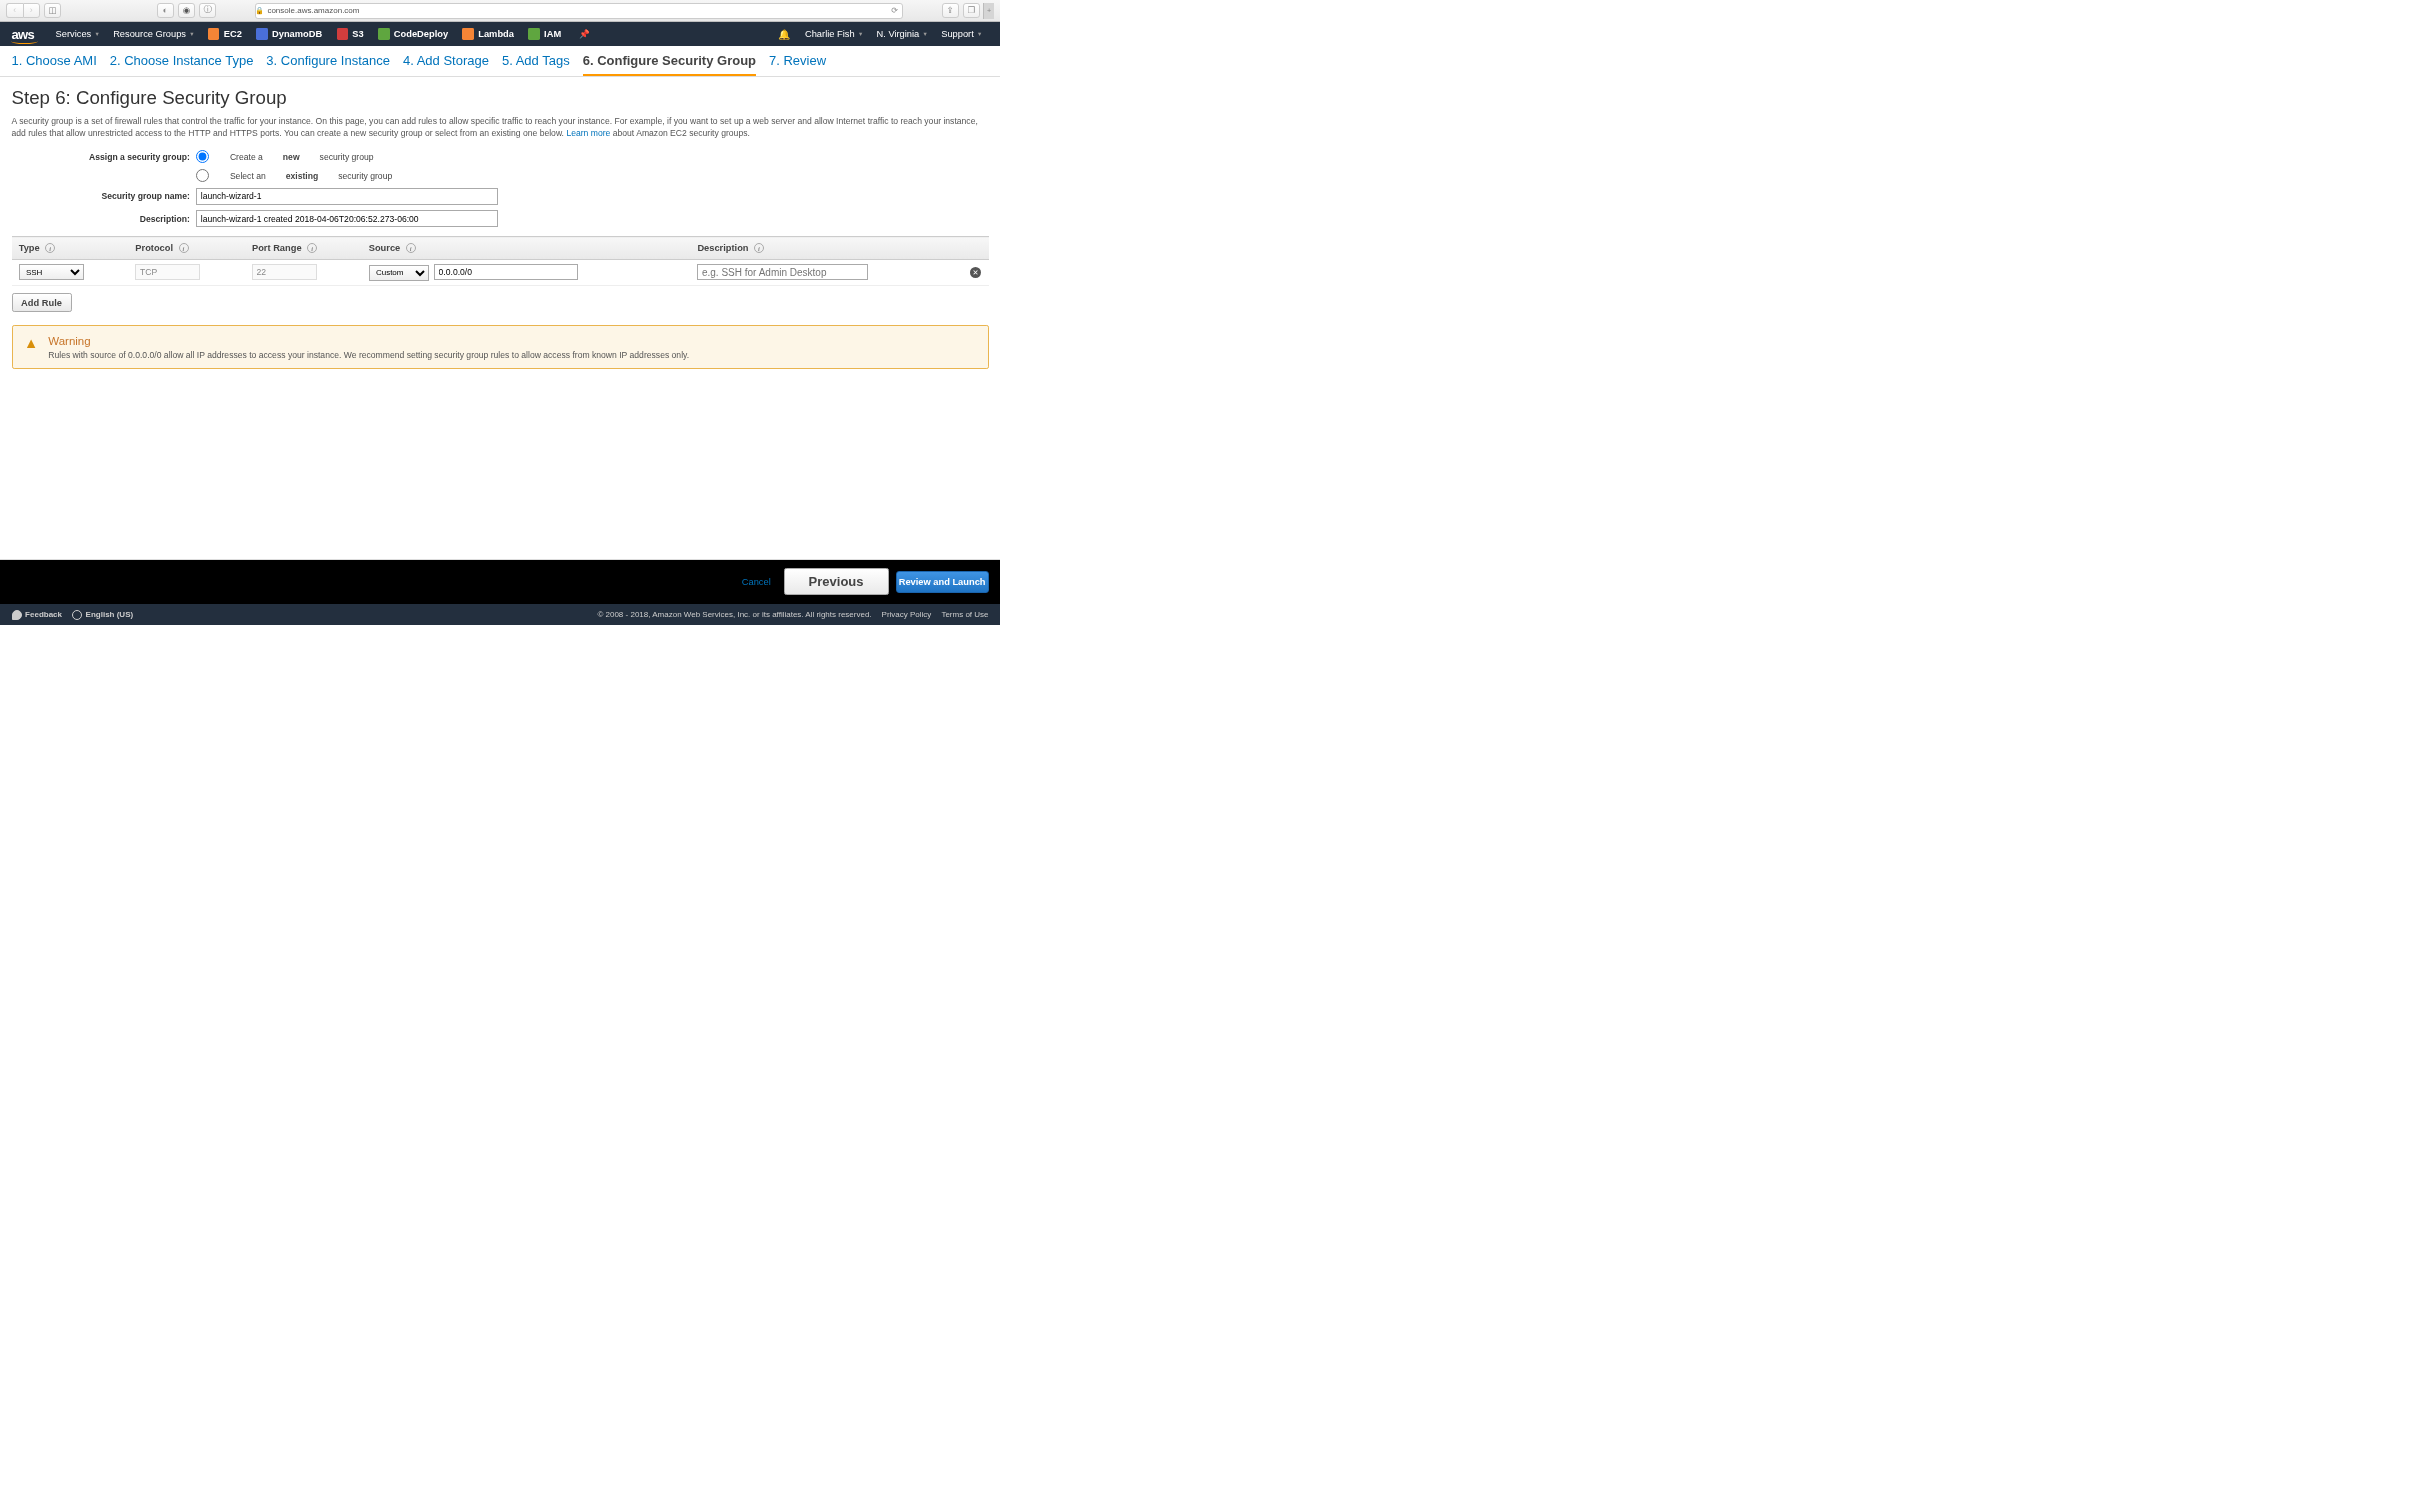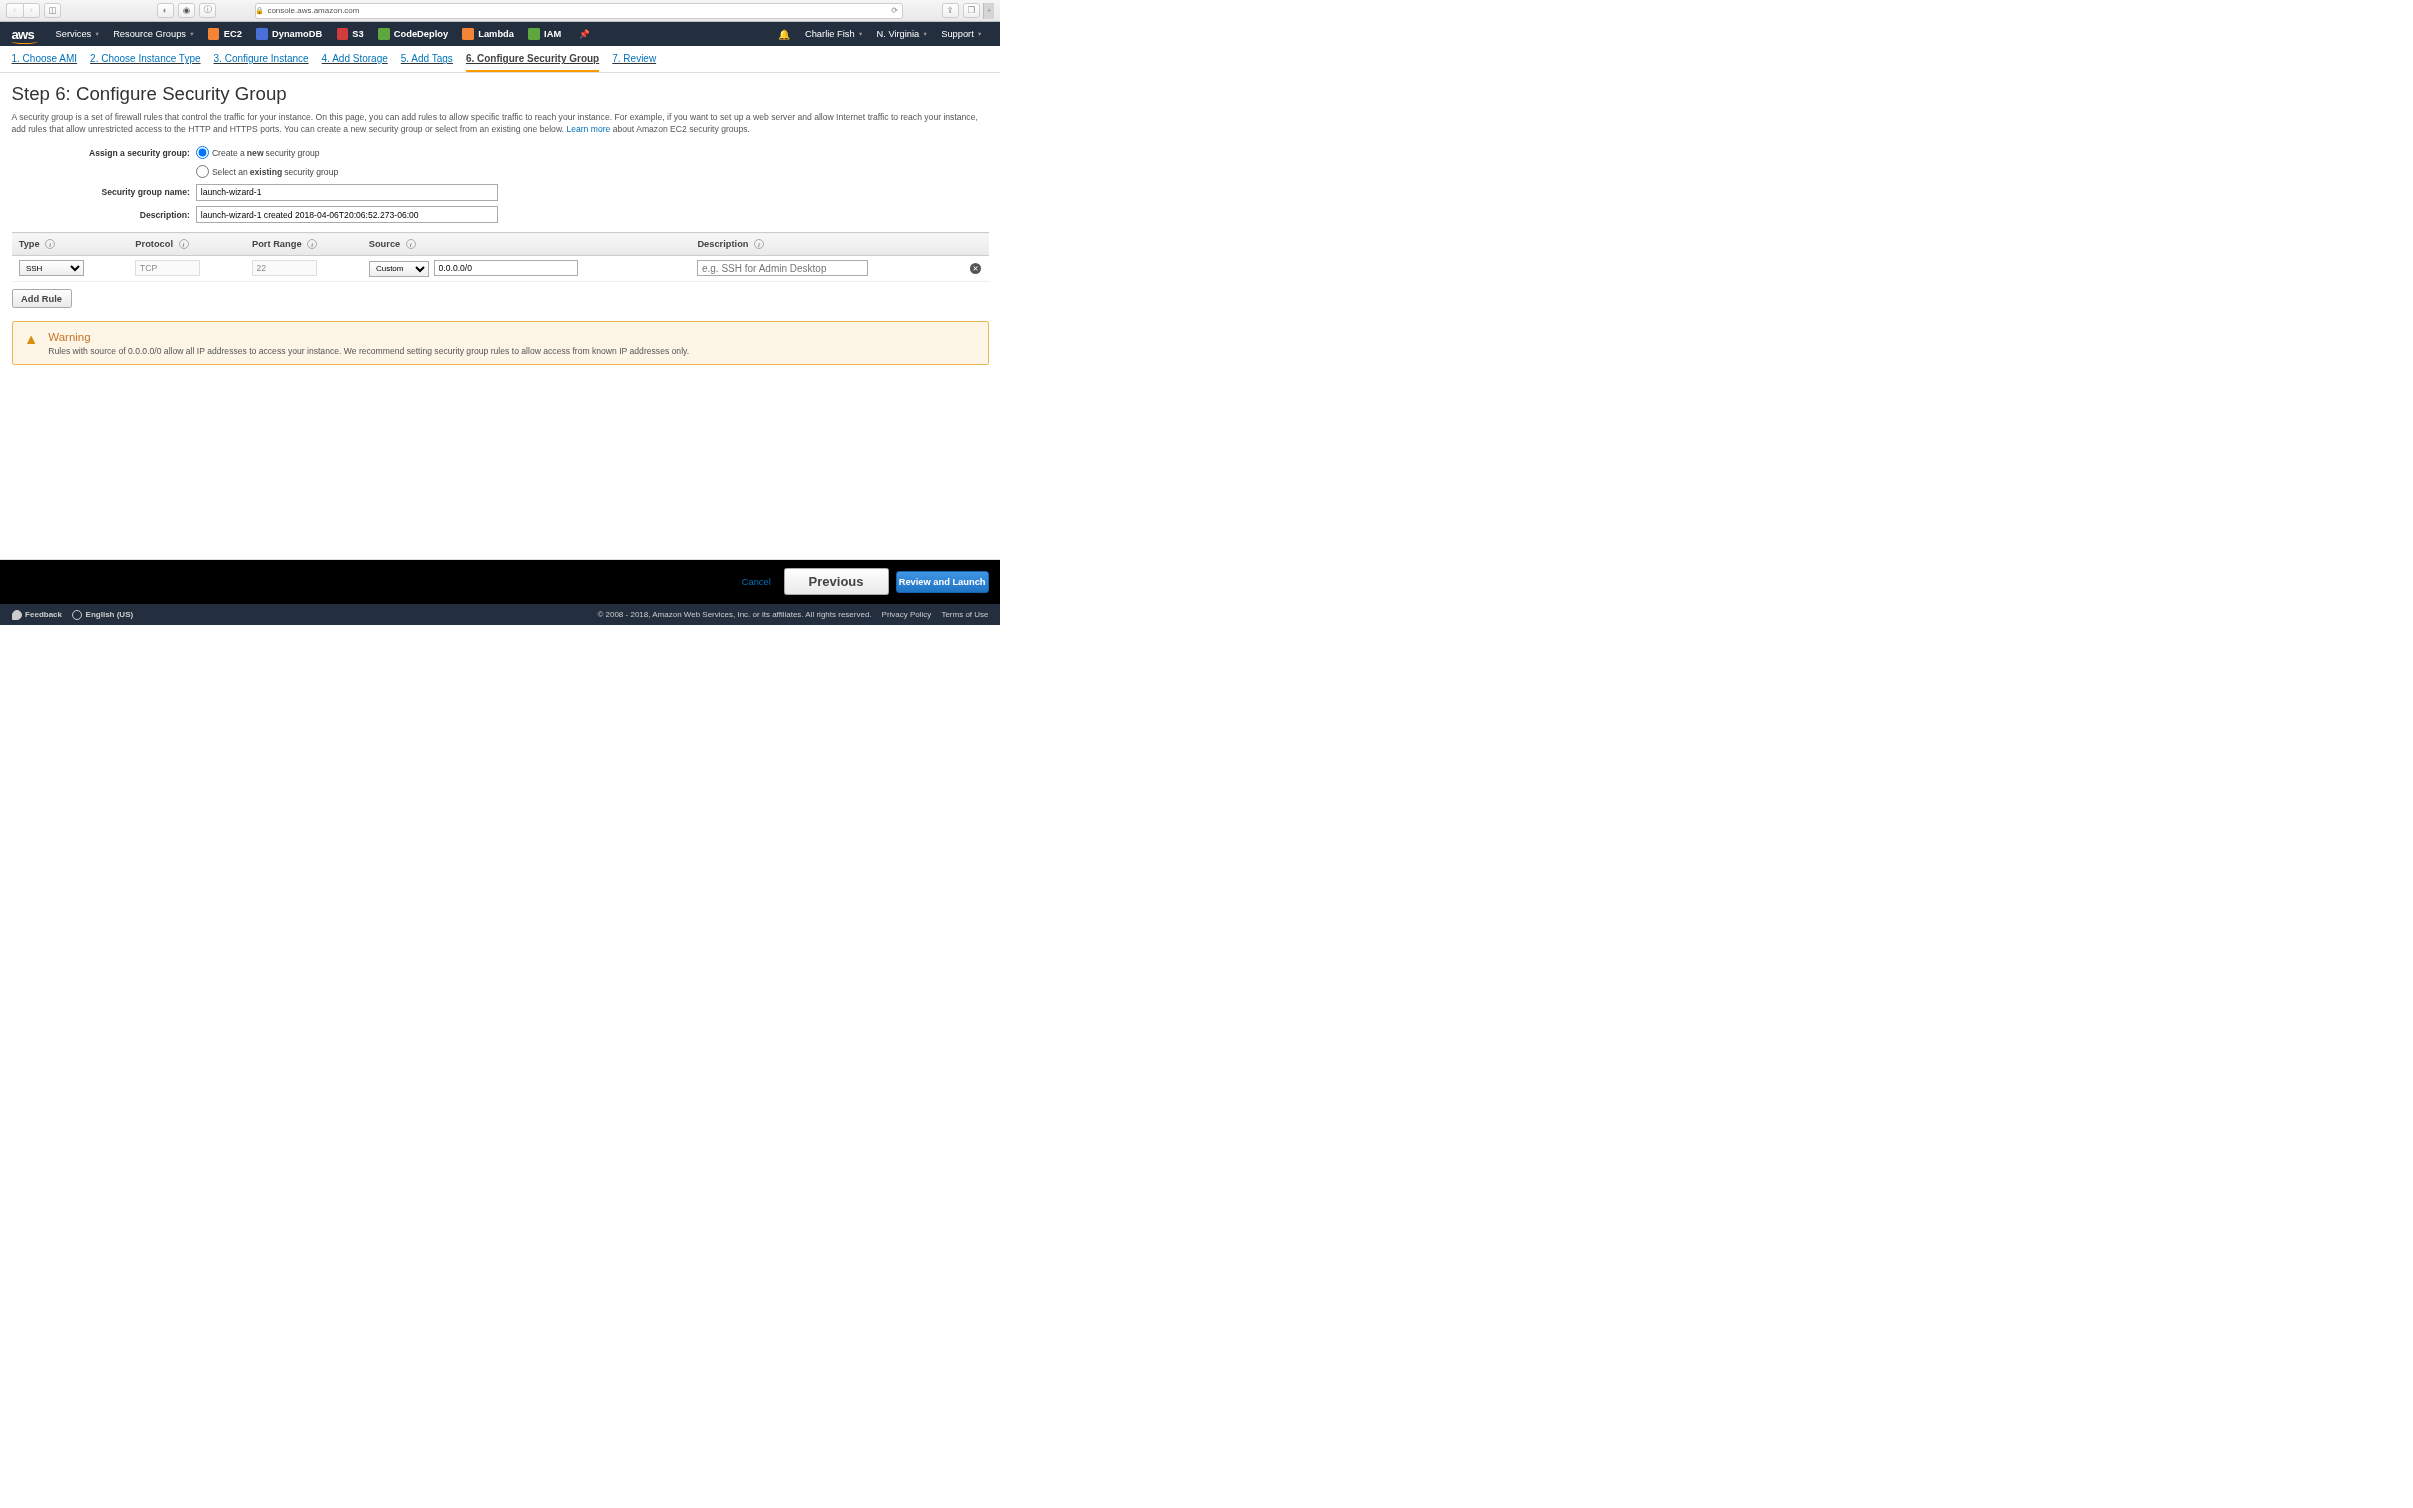--- a/index.html
+++ b/index.html
@@ -29,33 +29,33 @@
 .svc-dynamo { background: #4a6fd8; }
 .svc-s3 { background: #d13d3d; }
 .svc-codedeploy { background: #5fa63f; }
 .svc-lambda { background: #f58536; }
 .svc-iam { background: #5fa63f; }
 .nav-pin { color: #fff; font-size: 8.6px; margin-left: 4.3px; }
 .nav-spacer { flex: 1; }
 .bell { font-size: 10px; }
 
 
-.wizard-tabs { display: flex; padding: 7.2px 11.5px 0 11.5px; border-bottom: 0.7px solid #ddd; gap: 13px; font-size: 10px; text-decoration: underline; }
+.wizard-tabs { display: flex; padding: 7.2px 11.5px 0 11.5px; border-bottom: 0.7px solid #ddd; gap: 13px; font-size: 13px; }
 .wizard-tab { color: #0073bb; padding-bottom: 5.7px; cursor: pointer; }
 .wizard-tab.active { color: #444; font-weight: bold; border-bottom: 2.2px solid #ff9900; }
 
 
 .content { padding: 10px 11.5px; }
 h1 { font-size: 18.7px; font-weight: 300; color: #333; margin-bottom: 5.7px; }
 .desc { font-size: 8.6px; color: #555; line-height: 1.5; margin-bottom: 10px; }
 .desc a { color: #0073bb; text-decoration: none; }
 
 .form-row { display: flex; align-items: center; margin-bottom: 5.7px; }
 .form-label { width: 184px; text-align: right; font-weight: bold; font-size: 8.6px; padding-right: 5.7px; color: #333; }
-.radio-opt { font-size: 8.6px; color: #444; display: flex; align-items: center; gap: 2px; }
+.radio-opt { font-size: 8.6px; color: #444; display: flex; align-items: center; gap: 20px; }
 .radio-opt input { margin-right: 1.4px; }
 .text-input { width: 302px; height: 17px; border: 0.7px solid #aaa; padding: 1.4px 4.3px; font-size: 8.6px; }
 
 
 .rules-table { width: 100%; margin-top: 8.6px; border-collapse: collapse; }
 .rules-table th { background: linear-gradient(#f7f7f7,#e9e9e9); border-top: 0.7px solid #ccc; border-bottom: 0.7px solid #ccc; text-align: left; font-size: 9.3px; font-weight: bold; padding: 5.7px 7.2px; color: #444; }
 .rules-table th .info, .info-icon { display: inline-flex; width: 10px; height: 10px; border: 0.7px solid #aaa; border-radius: 50%; font-size: 6.5px; align-items: center; justify-content: center; color: #888; margin-left: 2.9px; font-style: italic; font-family: serif; }
 .rules-table td { padding: 4.3px 7.2px; border-bottom: 0.7px solid #eee; font-size: 8.6px; vertical-align: middle; }
 .sel { height: 16px; border: 0.7px solid #aaa; background: linear-gradient(#fff,#eee); font-size: 8px; padding: 0.7px 2.2px; }
 .sel.type { width: 65px; }

